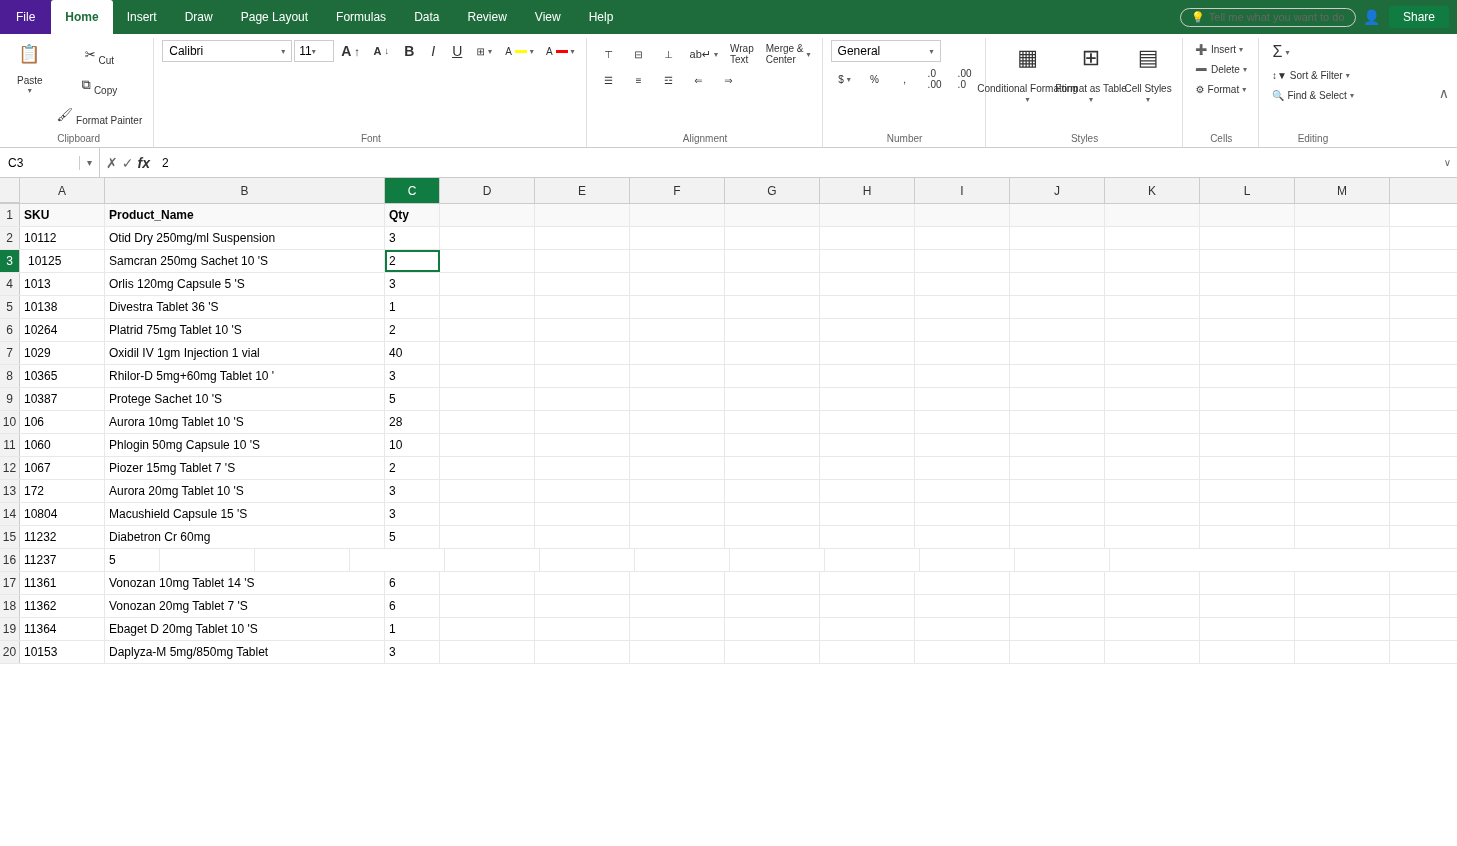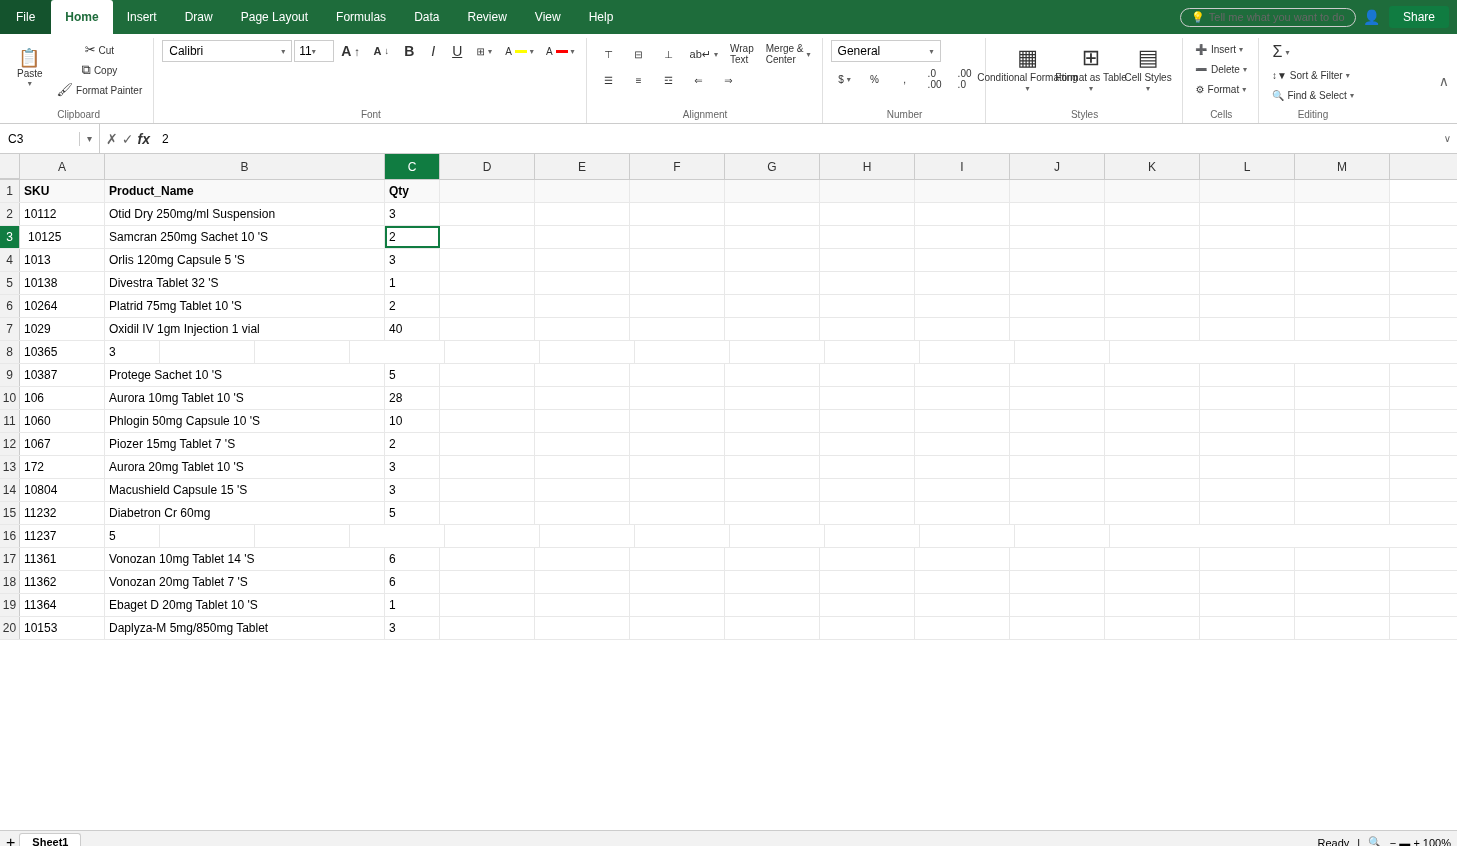--- a/index.html
+++ b/index.html
@@ -2,32 +2,32 @@
 <html><head>
   <meta charset="utf-8">
   <style>
     * { box-sizing: border-box; margin: 0; padding: 0; }
     body { font-family: 'Segoe UI', Tahoma, Geneva, Verdana, sans-serif; font-size: 12px; background: #fff; overflow: hidden; }
 
     
     .ribbon-tabs { display: flex; background: #1e6c3b; height: 34px; align-items: flex-end; padding-left: 0; }
     .ribbon-tab { padding: 6px 14px; color: #fff; font-size: 12px; cursor: pointer; height: 34px; display: flex; align-items: center; }
     .ribbon-tab.active { background: #fff; color: #1e6c3b; font-weight: 600; border-radius: 3px 3px 0 0; }
-    .file-tab { background: #14532d; color: #fff; padding: 6px 16px; height: 34px; display: flex; align-items: center; cursor: pointer; }
+    .file-tab { background: #4c1d95; color: #fff; padding: 6px 16px; height: 34px; display: flex; align-items: center; cursor: pointer; }
 
     
     .ribbon { background: #fff; border-bottom: 1px solid #ccc; display: flex; align-items: stretch; padding: 4px 4px 0 4px; min-height: 90px; gap: 2px; }
     .ribbon-group { display: flex; flex-direction: column; align-items: center; border-right: 1px solid #e0e0e0; padding: 2px 6px; min-width: fit-content; position: relative; }
     .ribbon-group-label { font-size: 10px; color: #666; position: absolute; bottom: 3px; left: 0; right: 0; text-align: center; }
     .ribbon-group-content { display: flex; align-items: flex-start; gap: 2px; flex: 1; padding-bottom: 16px; }
 
     
     .rb-btn { display: flex; flex-direction: column; align-items: center; justify-content: center; padding: 2px 4px; cursor: pointer; border-radius: 3px; min-width: 28px; font-size: 10px; color: #333; border: 1px solid transparent; }
     .rb-btn .icon { font-size: 18px; line-height: 1; }
-    .rb-btn .btn-label { font-size: 10px; margin-top: 1px; white-space: nowrap; }
+    .rb-btn .btn-label { font-size: 10px; margin-top: 12px; white-space: nowrap; }
     .rb-btn-large { flex-direction: column; align-items: center; padding: 4px 6px; min-height: 56px; justify-content: center; }
     .rb-btn-small { flex-direction: row; gap: 3px; padding: 2px 4px; min-height: 18px; align-items: center; }
     .rb-btn-small .icon { font-size: 13px; }
 
     .rb-col { display: flex; flex-direction: column; gap: 1px; }
     .rb-row { display: flex; flex-direction: row; gap: 2px; align-items: center; }
 
     
     .font-box { border: 1px solid #ccc; padding: 2px 6px; font-size: 12px; width: 130px; height: 22px; display: flex; align-items: center; cursor: pointer; }
     .size-box { border: 1px solid #ccc; padding: 2px 4px; font-size: 12px; width: 40px; height: 22px; display: flex; align-items: center; cursor: pointer; }
@@ -384,21 +384,21 @@
         <div class="cell" style="width: 95px; min-width: 95px;"></div>
         <div class="cell" style="width: 95px; min-width: 95px;"></div>
         <div class="cell" style="width: 95px; min-width: 95px;"></div>
         <div class="cell" style="width: 95px; min-width: 95px;"></div>
         <div class="cell" style="width: 95px; min-width: 95px;"></div>
         <div class="cell" style="width: 95px; min-width: 95px;"></div>
       </div>
       <div class="grid-row">
         <div class="row-num">5</div>
         <div class="cell" style="width: 85px; min-width: 85px;">10138</div>
-        <div class="cell" style="width: 280px; min-width: 280px;">Divestra Tablet 32 'S</div>
+        <div class="cell" style="width: 280px; min-width: 280px;">Divestra Tablet 36 'S</div>
         <div class="cell" style="width: 55px; min-width: 55px;">1</div>
         <div class="cell" style="width: 95px; min-width: 95px;"></div>
         <div class="cell" style="width: 95px; min-width: 95px;"></div>
         <div class="cell" style="width: 95px; min-width: 95px;"></div>
         <div class="cell" style="width: 95px; min-width: 95px;"></div>
         <div class="cell" style="width: 95px; min-width: 95px;"></div>
         <div class="cell" style="width: 95px; min-width: 95px;"></div>
         <div class="cell" style="width: 95px; min-width: 95px;"></div>
         <div class="cell" style="width: 95px; min-width: 95px;"></div>
         <div class="cell" style="width: 95px; min-width: 95px;"></div>
@@ -432,20 +432,21 @@
         <div class="cell" style="width: 95px; min-width: 95px;"></div>
         <div class="cell" style="width: 95px; min-width: 95px;"></div>
         <div class="cell" style="width: 95px; min-width: 95px;"></div>
         <div class="cell" style="width: 95px; min-width: 95px;"></div>
         <div class="cell" style="width: 95px; min-width: 95px;"></div>
         <div class="cell" style="width: 95px; min-width: 95px;"></div>
       </div>
       <div class="grid-row">
         <div class="row-num">8</div>
         <div class="cell" style="width: 85px; min-width: 85px;">10365</div>
+        <div class="cell" style="width: 280px; min-width: 280px;">Rhilor-D 5mg+60mg Tablet 10 '</div>
         <div class="cell" style="width: 55px; min-width: 55px;">3</div>
         <div class="cell" style="width: 95px; min-width: 95px;"></div>
         <div class="cell" style="width: 95px; min-width: 95px;"></div>
         <div class="cell" style="width: 95px; min-width: 95px;"></div>
         <div class="cell" style="width: 95px; min-width: 95px;"></div>
         <div class="cell" style="width: 95px; min-width: 95px;"></div>
         <div class="cell" style="width: 95px; min-width: 95px;"></div>
         <div class="cell" style="width: 95px; min-width: 95px;"></div>
         <div class="cell" style="width: 95px; min-width: 95px;"></div>
         <div class="cell" style="width: 95px; min-width: 95px;"></div>

